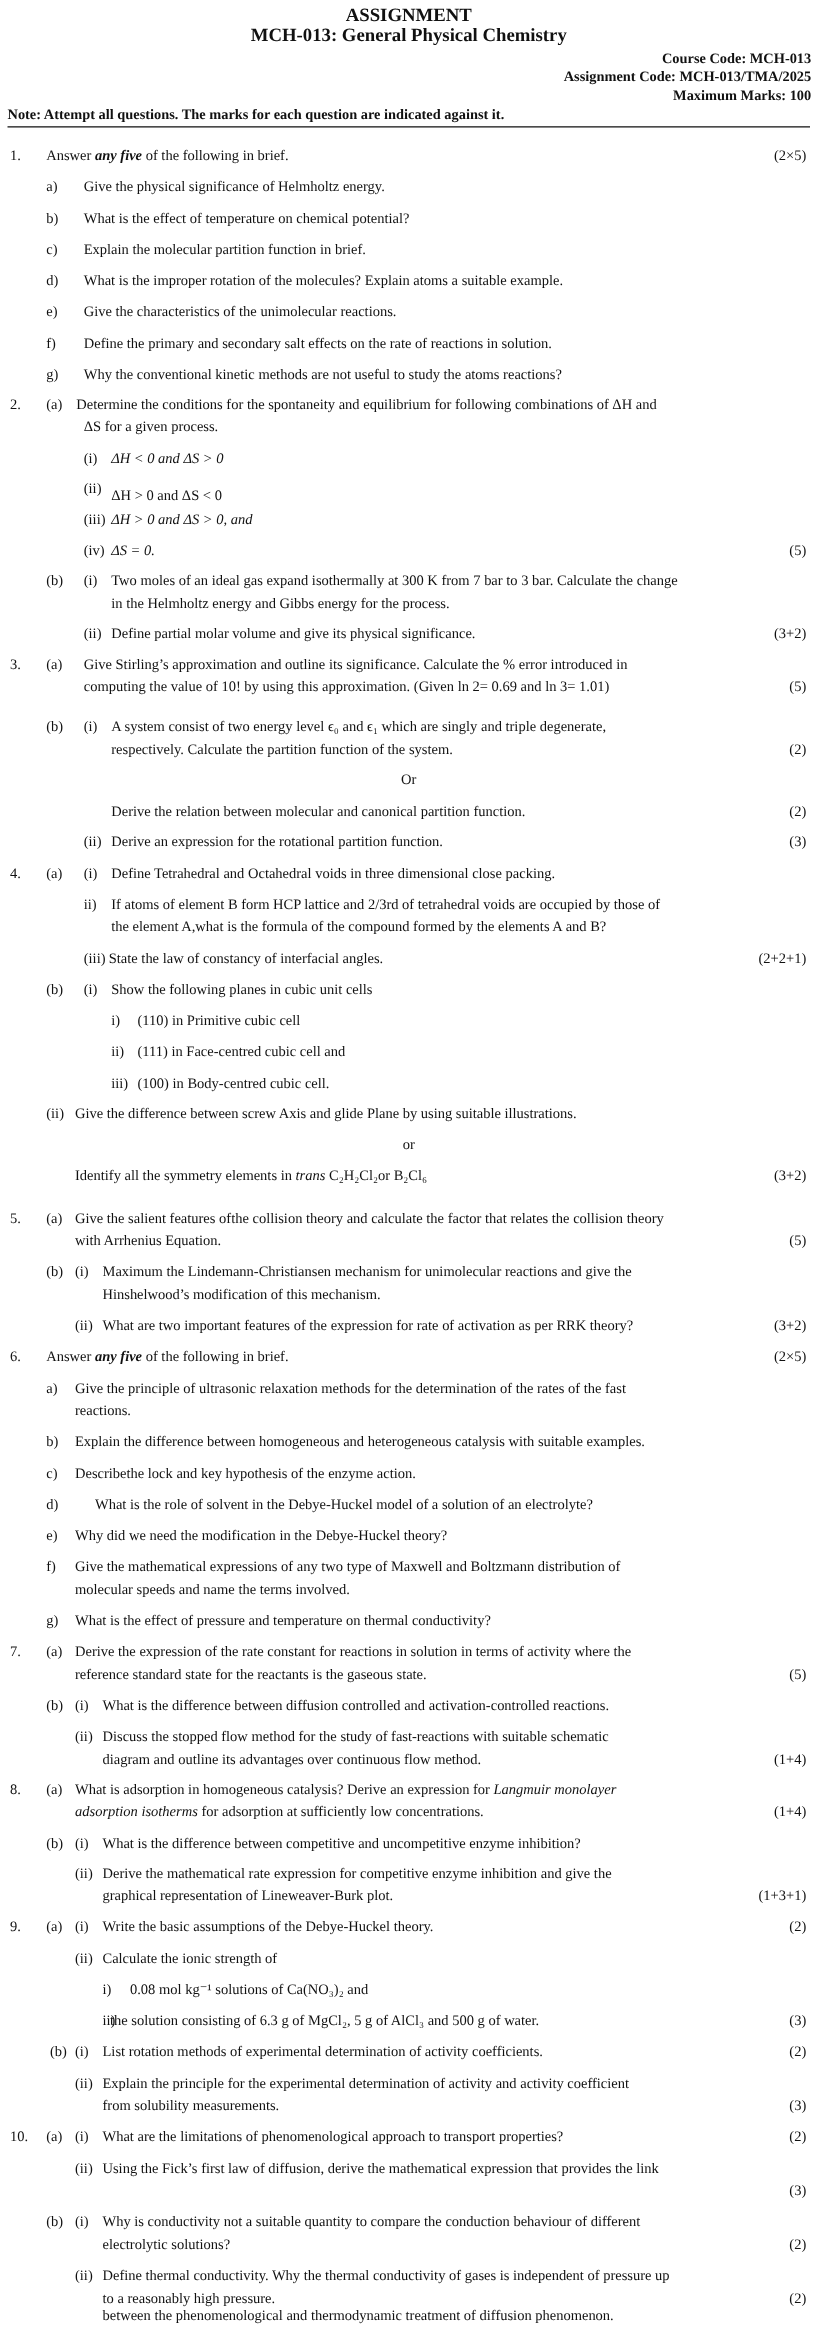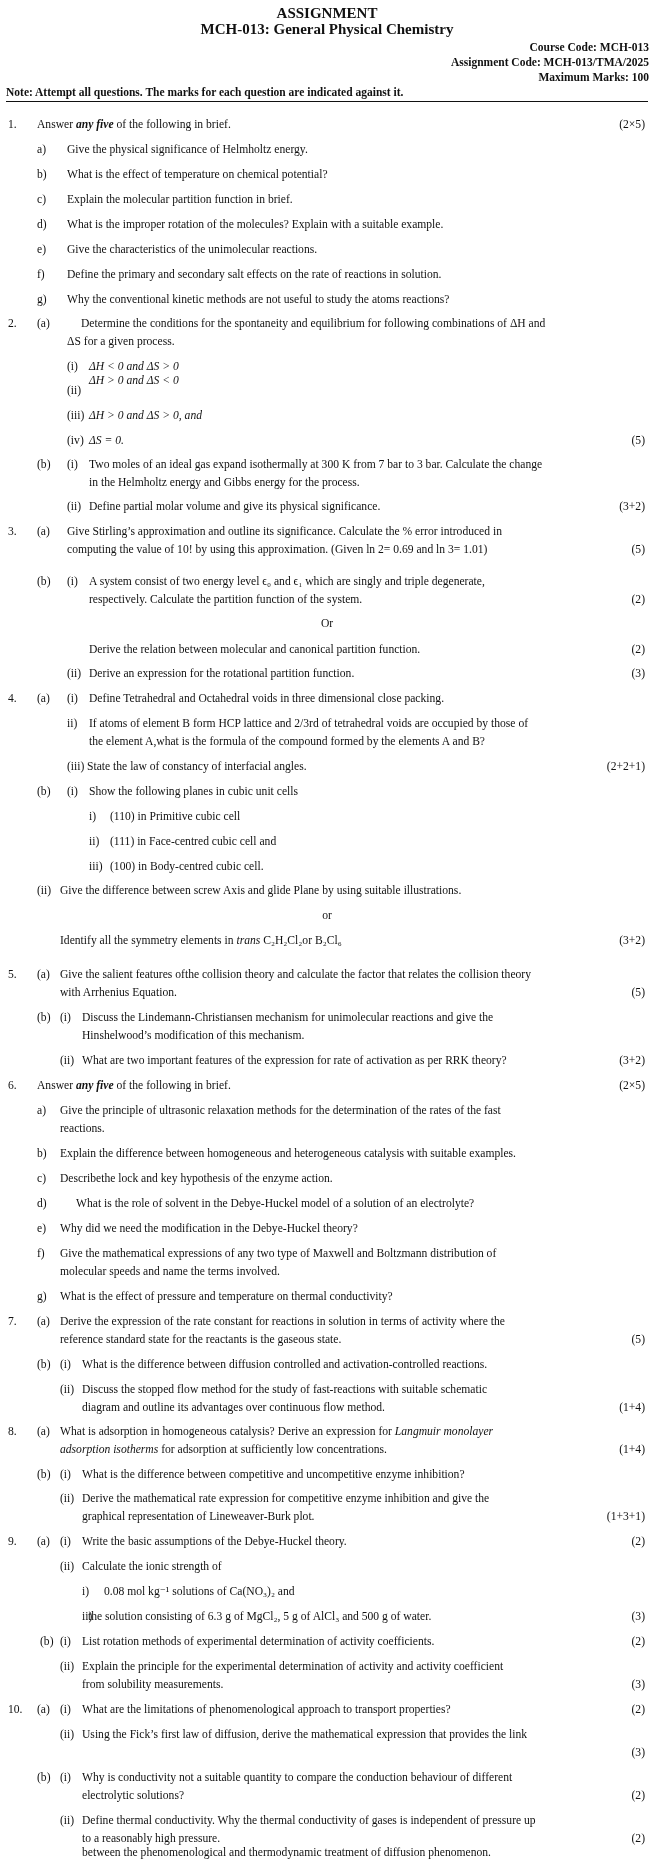--- a/index.html
+++ b/index.html
@@ -32,38 +32,38 @@
   <div class="num" style="top:116px">1.</div>
   <div class="ln" style="left:37px;top:116px"><span>Answer </span><b>any five</b><span> of the following in brief.</span></div>
   <div class="mk" style="top:116px">(2×5)</div>
   <div class="ln" style="left:37px;top:141px">a)</div>
   <div class="ln" style="left:67px;top:141px">Give the physical significance of Helmholtz energy.</div>
   <div class="ln" style="left:37px;top:166px">b)</div>
   <div class="ln" style="left:67px;top:166px">What is the effect of temperature on chemical potential?</div>
   <div class="ln" style="left:37px;top:191px">c)</div>
   <div class="ln" style="left:67px;top:191px">Explain the molecular partition function in brief.</div>
   <div class="ln" style="left:37px;top:216px">d)</div>
-  <div class="ln" style="left:67px;top:216px">What is the improper rotation of the molecules? Explain with a suitable example.</div>
+  <div class="ln" style="left:67px;top:216px">What is the improper rotation of the molecules? Explain atoms a suitable example.</div>
   <div class="ln" style="left:37px;top:241px">e)</div>
   <div class="ln" style="left:67px;top:241px">Give the characteristics of the unimolecular reactions.</div>
   <div class="ln" style="left:37px;top:266px">f)</div>
   <div class="ln" style="left:67px;top:266px">Define the primary and secondary salt effects on the rate of reactions in solution.</div>
   <div class="ln" style="left:37px;top:291px">g)</div>
   <div class="ln" style="left:67px;top:291px">Why the conventional kinetic methods are not useful to study the atoms reactions?</div>
 </div>
 
 <div>
   <div class="num" style="top:315px">2.</div>
   <div class="ln" style="left:37px;top:315px">(a)</div>
-  <div class="ln" style="left:81px;top:315px">Determine the conditions for the spontaneity and equilibrium for following combinations of ΔH and</div>
+  <div class="ln" style="left:61px;top:315px">Determine the conditions for the spontaneity and equilibrium for following combinations of ΔH and</div>
   <div class="ln" style="left:67px;top:333px">ΔS for a given process.</div>
   <div class="ln" style="left:67px;top:358px">(i)</div>
   <div class="ln" style="left:89px;top:358px;font-style:italic">ΔH &lt; 0 and ΔS &gt; 0</div>
   <div class="ln" style="left:67px;top:382px">(ii)</div>
-  <div class="ln" style="left:89px;top:372px;font-style:italic">ΔH &gt; 0 and ΔS &lt; 0</div>
+  <div class="ln" style="left:89px;top:388px;">ΔH &gt; 0 and ΔS &lt; 0</div>
   <div class="ln" style="left:67px;top:407px">(iii)</div>
   <div class="ln" style="left:89px;top:407px;font-style:italic">ΔH &gt; 0 and ΔS &gt; 0, and</div>
   <div class="ln" style="left:67px;top:432px">(iv)</div>
   <div class="ln" style="left:89px;top:432px;font-style:italic">ΔS = 0.</div>
   <div class="mk" style="top:432px">(5)</div>
   <div class="ln" style="left:37px;top:456px">(b)</div>
   <div class="ln" style="left:67px;top:456px">(i)</div>
   <div class="ln" style="left:89px;top:456px">Two moles of an ideal gas expand isothermally at 300 K from 7 bar to 3 bar. Calculate the change</div>
   <div class="ln" style="left:89px;top:474px">in the Helmholtz energy and Gibbs energy for the process.</div>
   <div class="ln" style="left:67px;top:498px">(ii)</div>
@@ -118,21 +118,21 @@
 </div>
 
 <div>
   <div class="num" style="top:966px">5.</div>
   <div class="ln" style="left:37px;top:966px">(a)</div>
   <div class="ln" style="left:60px;top:966px">Give the salient features ofthe collision theory and calculate the factor that relates the collision theory</div>
   <div class="ln" style="left:60px;top:984px">with Arrhenius Equation.</div>
   <div class="mk" style="top:984px">(5)</div>
   <div class="ln" style="left:37px;top:1009px">(b)</div>
   <div class="ln" style="left:60px;top:1009px">(i)</div>
-  <div class="ln" style="left:82px;top:1009px">Discuss the Lindemann-Christiansen mechanism for unimolecular reactions and give the</div>
+  <div class="ln" style="left:82px;top:1009px">Maximum the Lindemann-Christiansen mechanism for unimolecular reactions and give the</div>
   <div class="ln" style="left:82px;top:1027px">Hinshelwood’s modification of this mechanism.</div>
   <div class="ln" style="left:60px;top:1052px">(ii)</div>
   <div class="ln" style="left:82px;top:1052px">What are two important features of the expression for rate of activation as per RRK theory?</div>
   <div class="mk" style="top:1052px">(3+2)</div>
 </div>
 
 <div>
   <div class="num" style="top:1077px">6.</div>
   <div class="ln" style="left:37px;top:1077px"><span>Answer </span><b>any five</b><span> of the following in brief.</span></div>
   <div class="mk" style="top:1077px">(2×5)</div>

